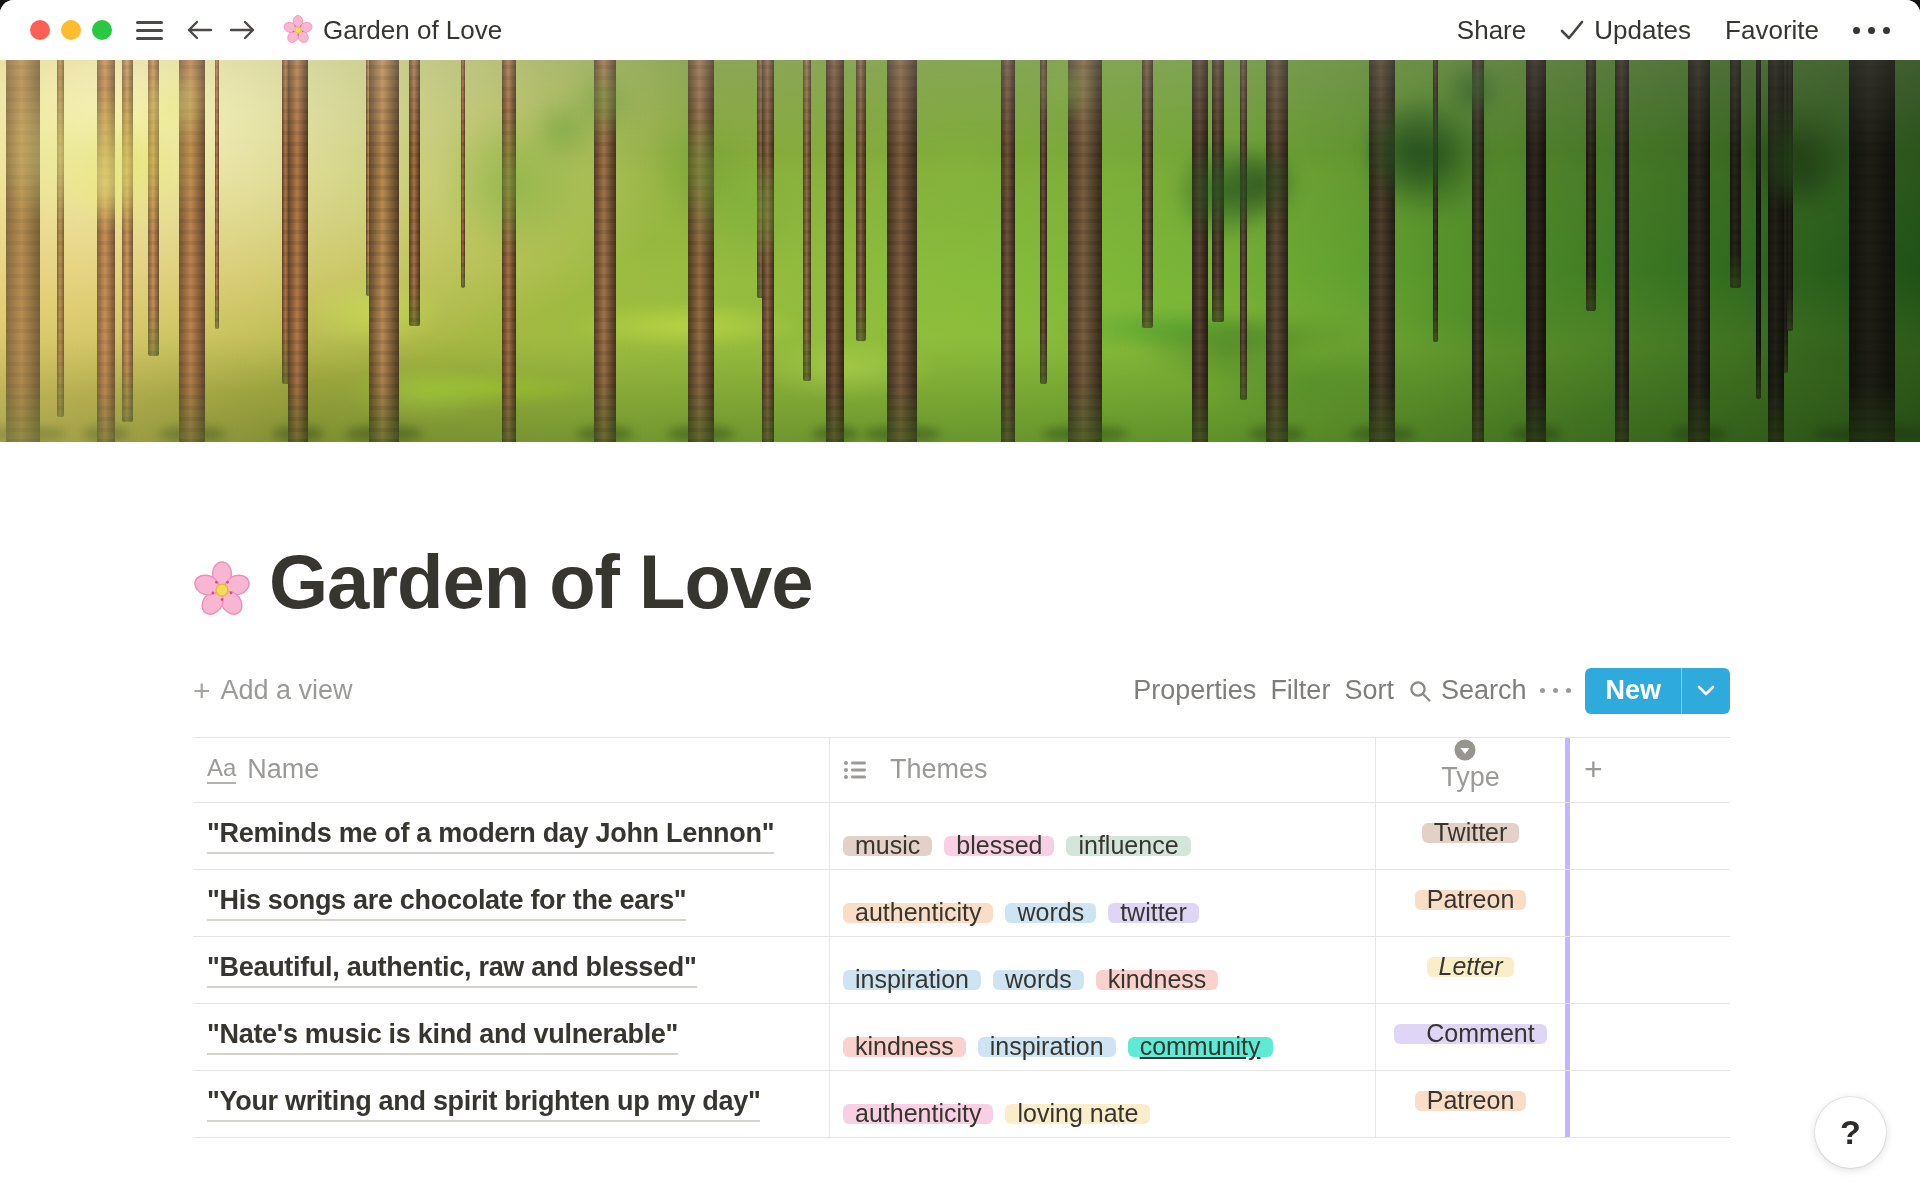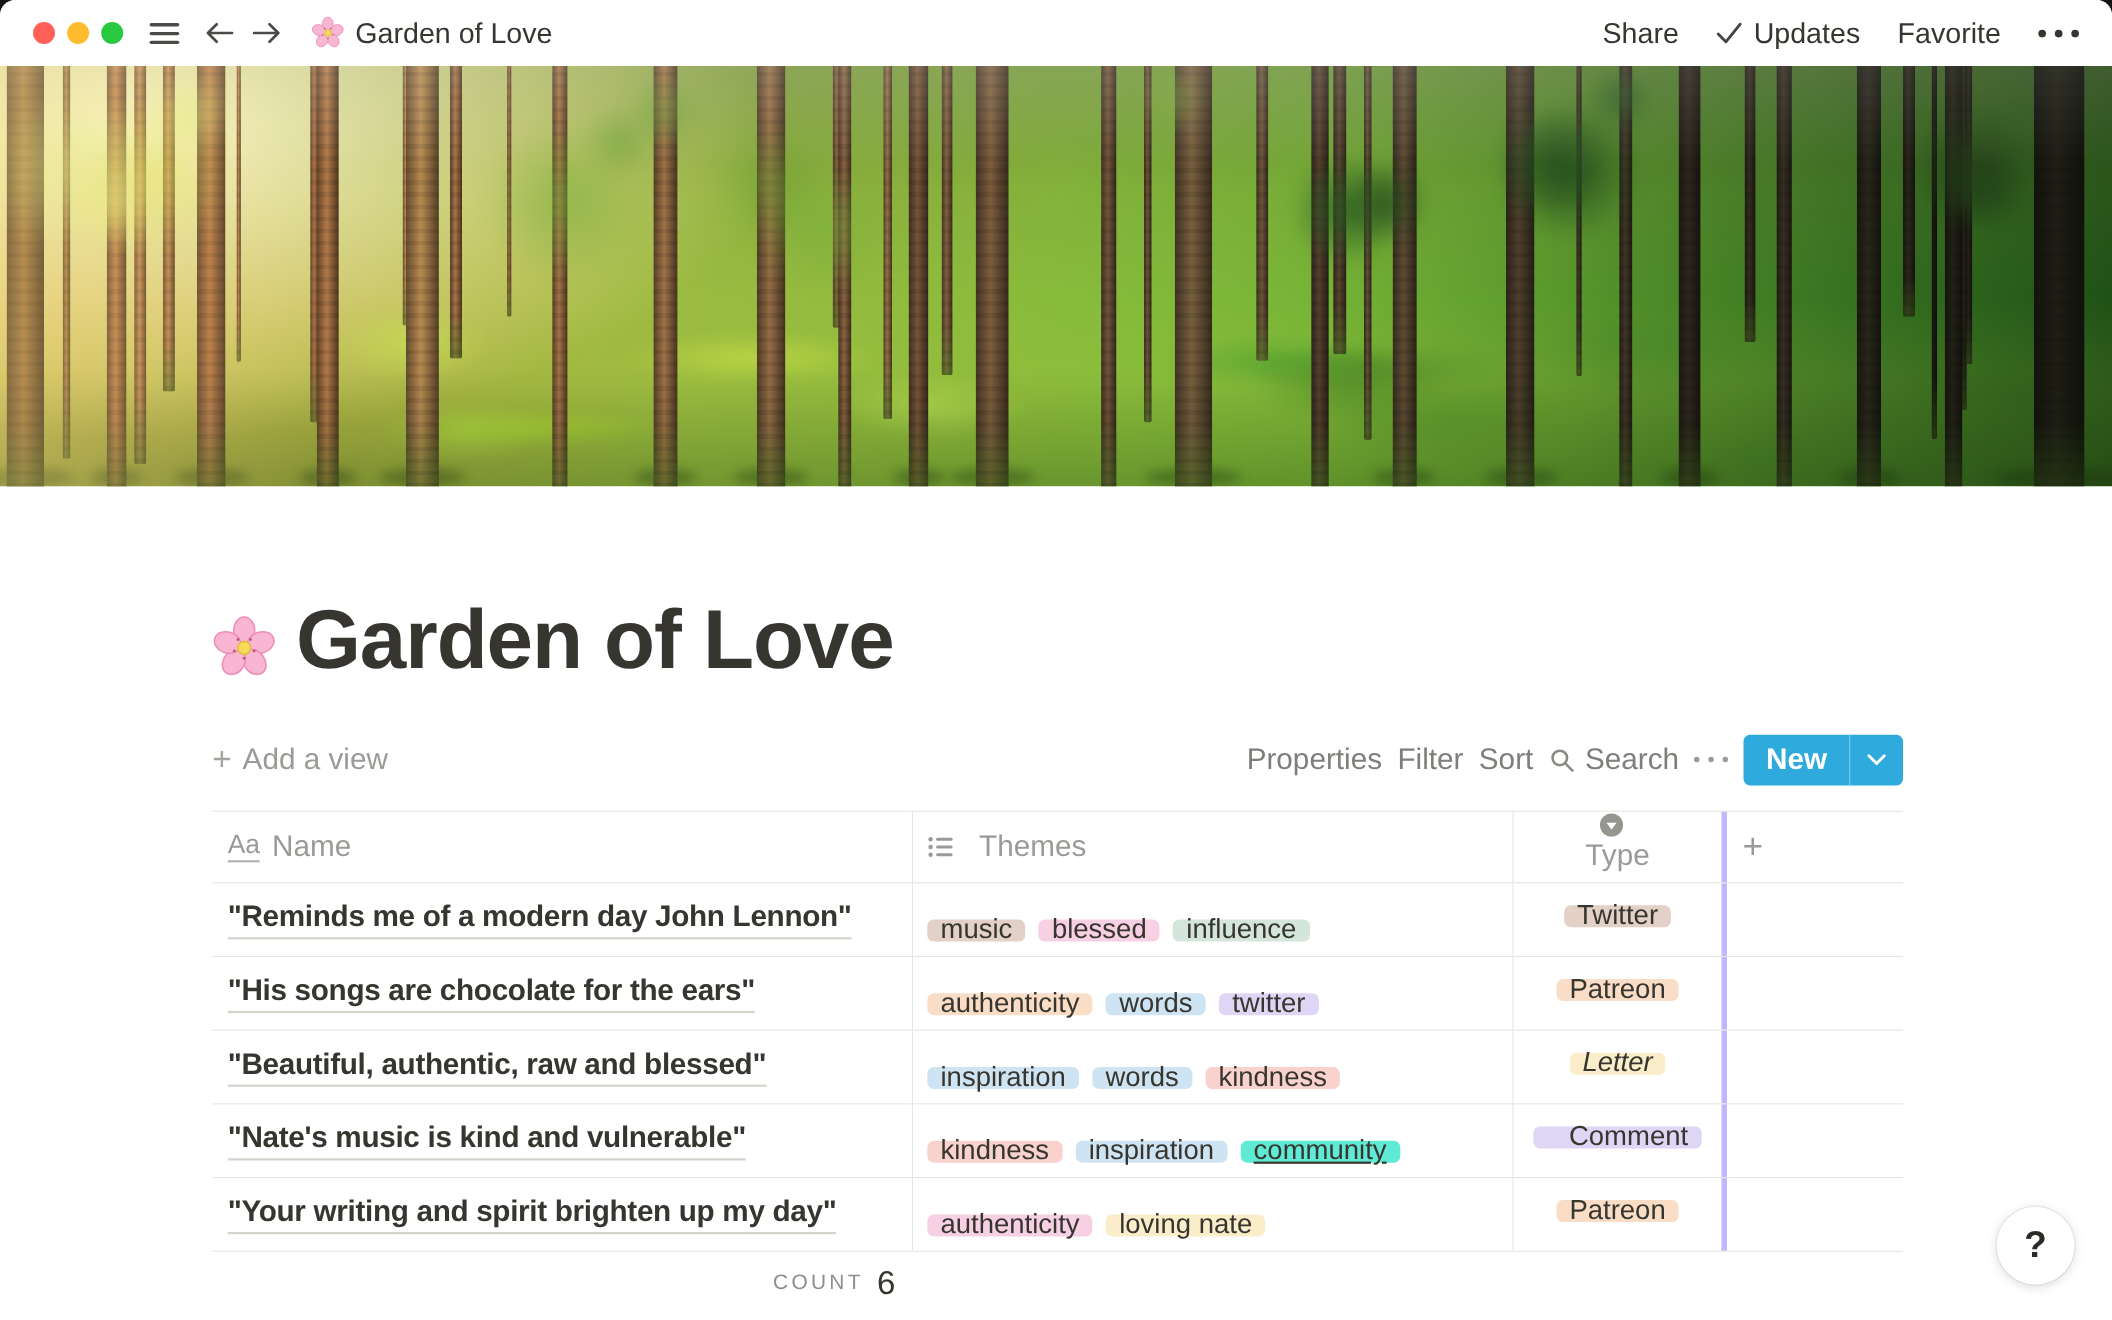--- a/index.html
+++ b/index.html
@@ -378,21 +378,17 @@
               <span class="tag" style="background: rgb(247, 208, 227);">authenticity</span>
               <span class="tag" style="background: rgb(250, 237, 202);">loving nate</span>
             </div>
             <div class="cell col-type">
               <span class="tag" style="background: rgb(250, 221, 198);">Patreon</span>
             </div>
             <div class="cell col-plus"></div>
           </div>
         </div>
 
-      <div class="tfoot">
-        <span class="count-label">COUNT</span>
-        <span class="count-value">6</span>
-      </div>
     </div>
   </main>
 
   <div class="help-btn">?</div>
 </div>
 
 </body></html>

